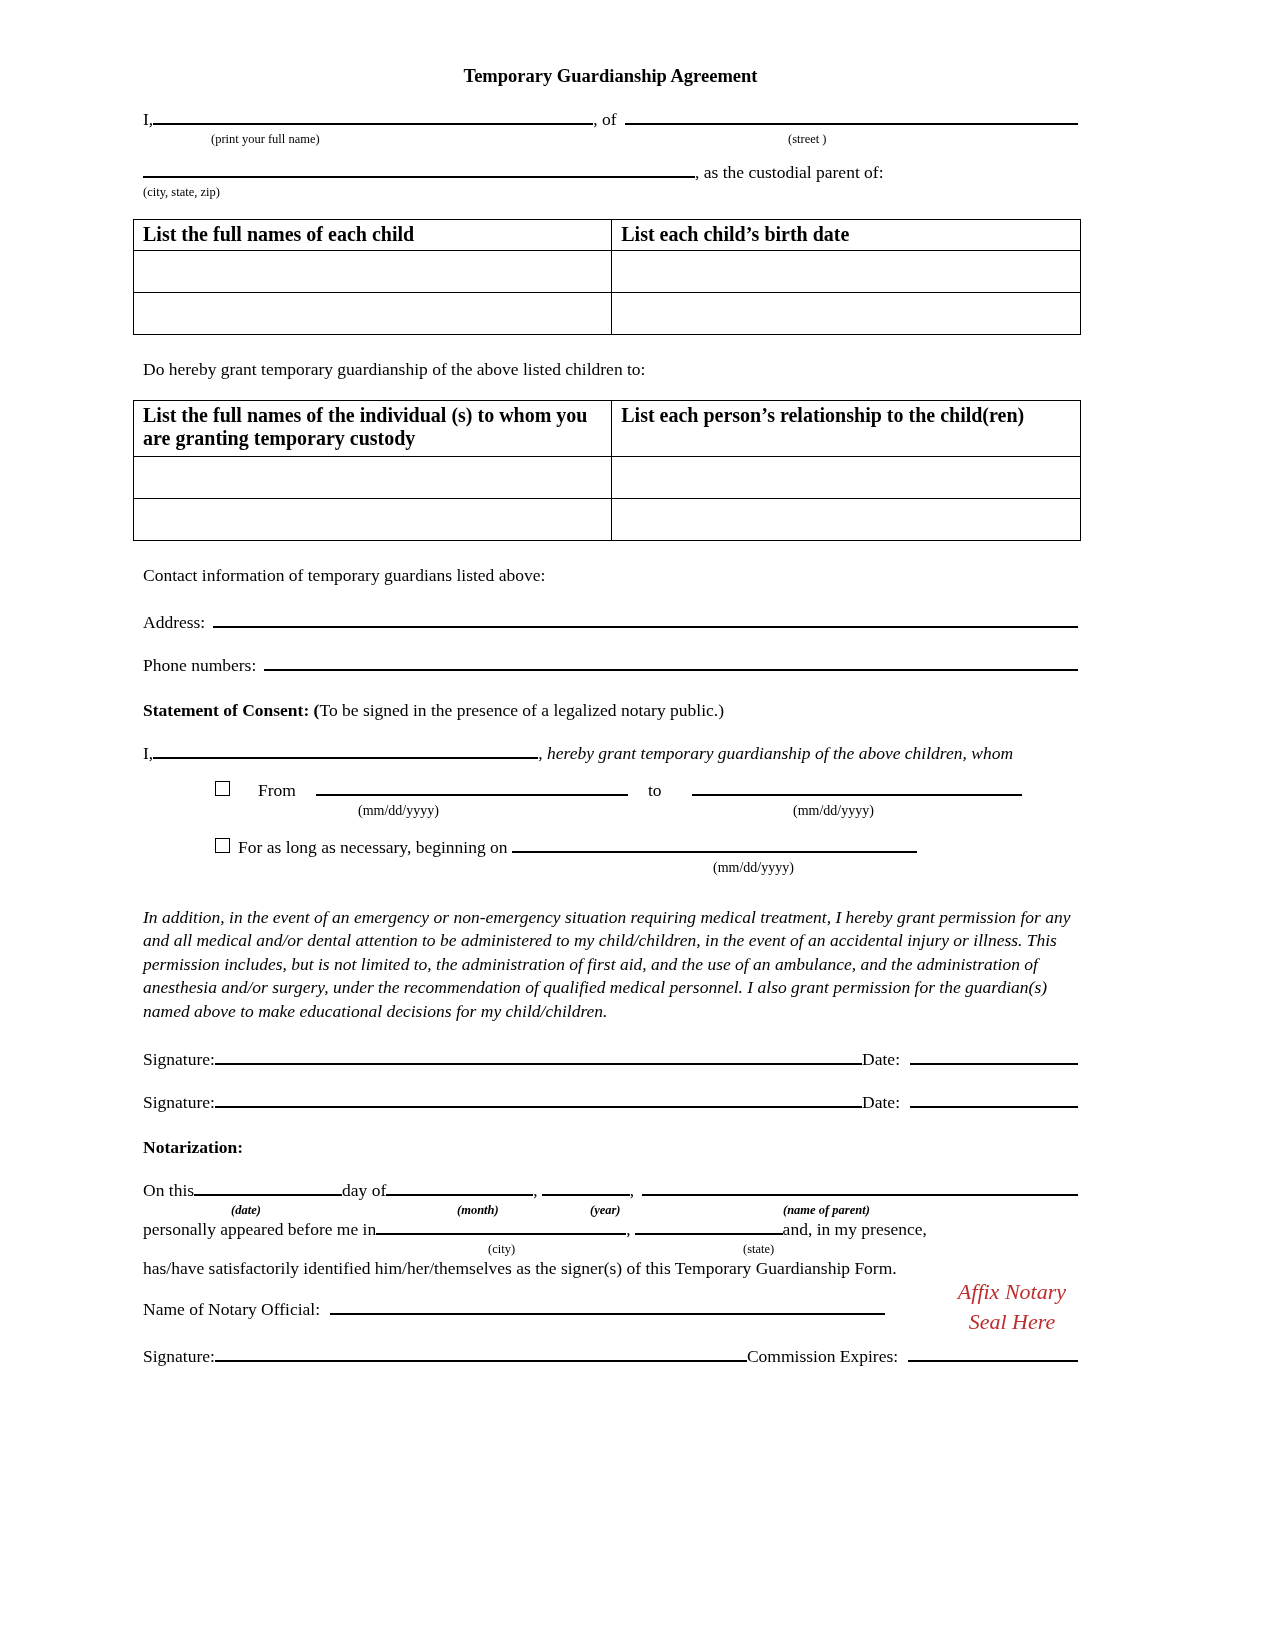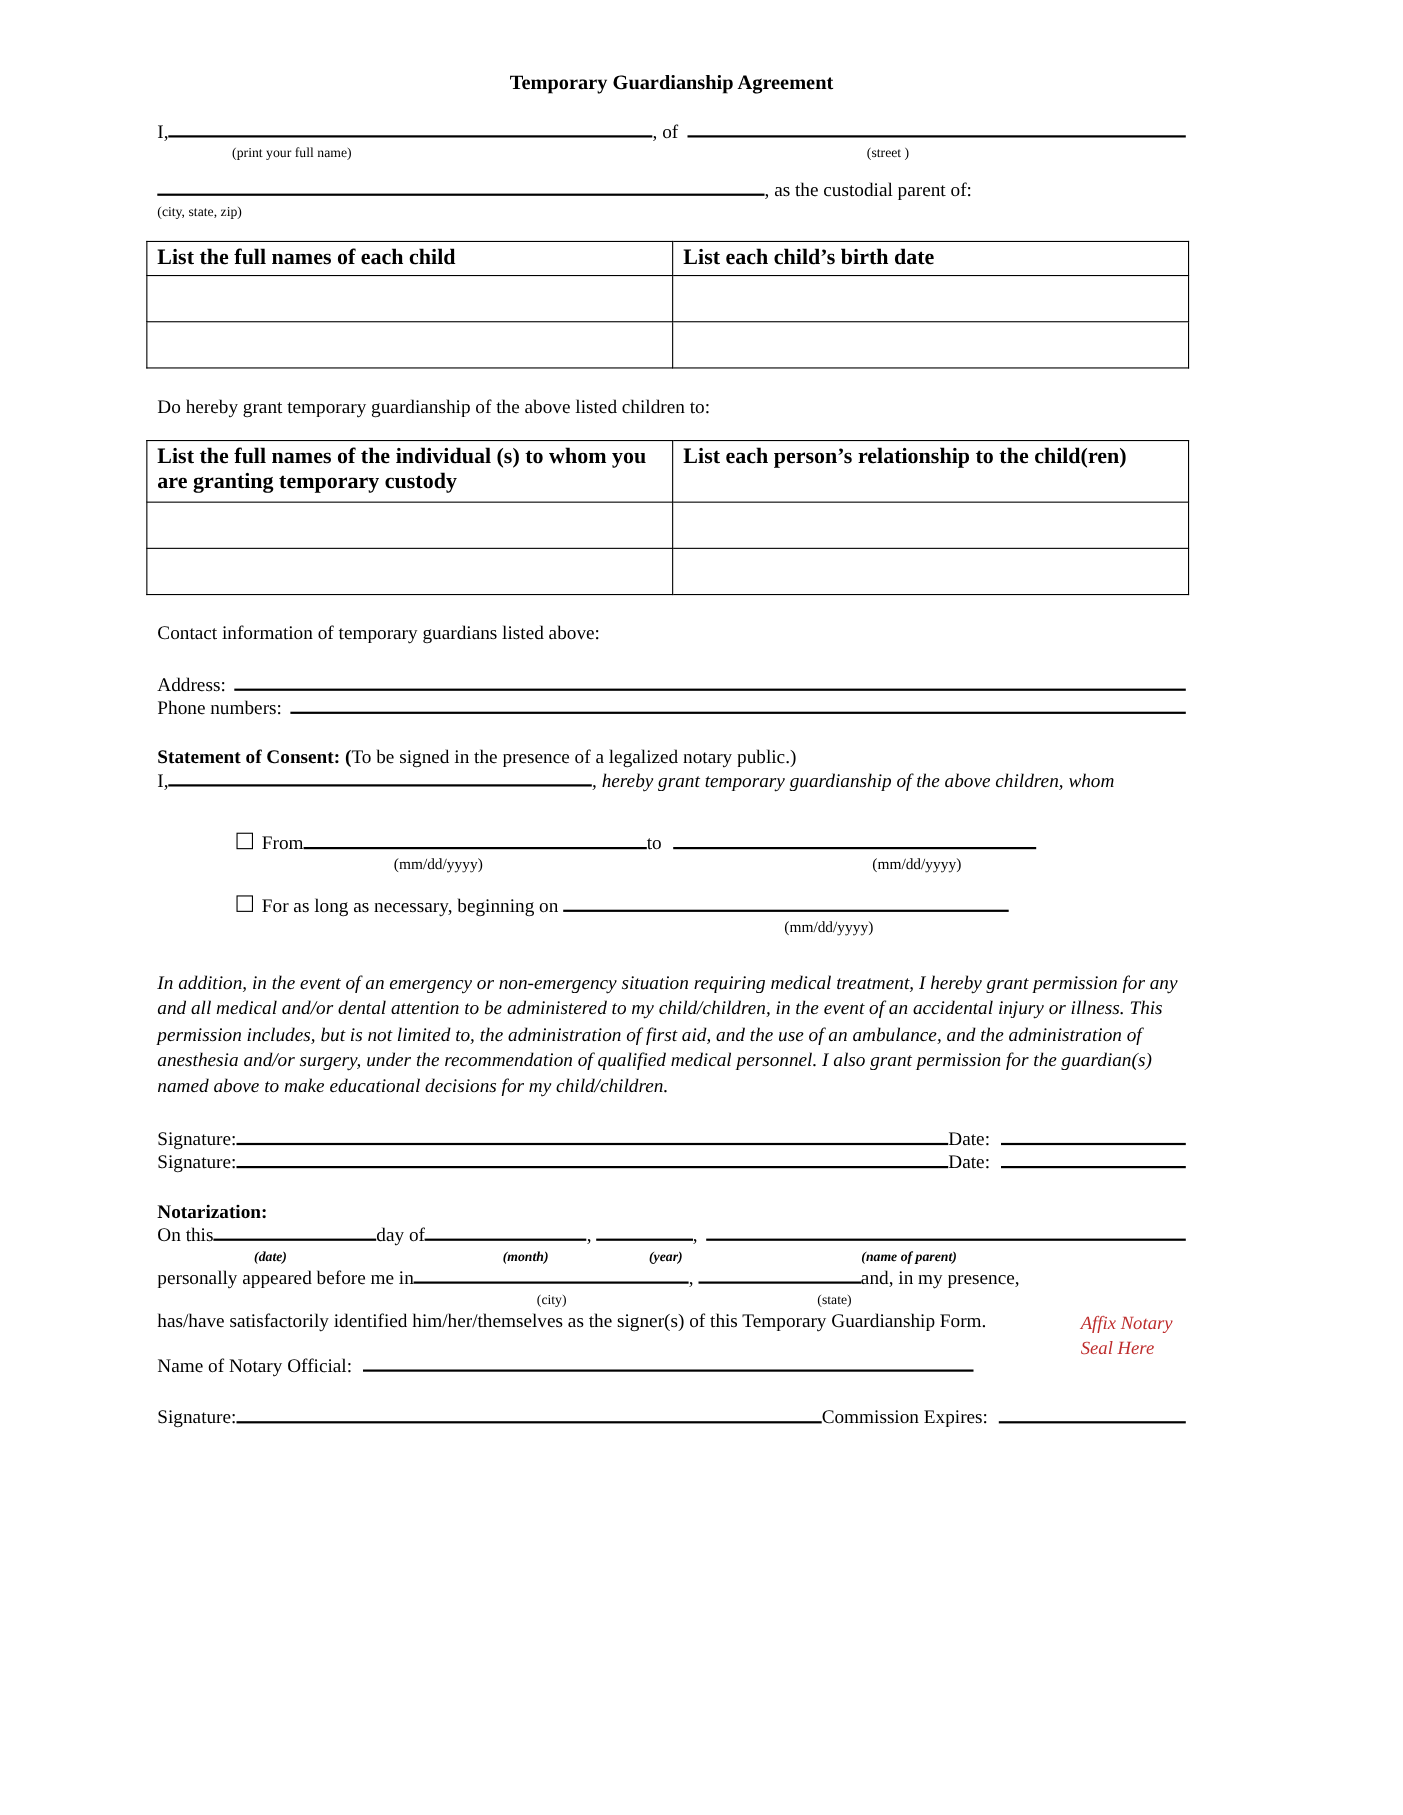--- a/index.html
+++ b/index.html
@@ -30,28 +30,28 @@
   th { font-weight:bold; text-align:left; vertical-align:top; padding:3px 8px 4px 9px; font-size:20px; }
   td { height:42px; }
   .col1 { width:50.5%; }
 
   .para { font-style:italic; line-height:1.34; margin-top:28px; text-align:left; }
 
   .cb { display:inline-block; width:15px; height:15px; border:1.2px solid #000; flex:0 0 auto; }
 
   .rel { position:relative; }
   .seal {
-    position:absolute; top:80px; right:12px; text-align:left;
-    font-style:italic; font-size:17px; line-height:1.35;
+    position:absolute; top:97px; right:12px; text-align:center;
+    font-style:italic; font-size:22px; line-height:1.35;
   }
 
   
   .mt12 { margin-top:12px; } .mt16 { margin-top:16px; } .mt20 { margin-top:20px; }
-  .mt22 { } .mt24 { margin-top:24px; } .mt26 { margin-top:26px; }
-  .mt36 { margin-top:36px; }
+  .mt22 { margin-top:22px; } .mt24 { margin-top:24px; } .mt26 { margin-top:26px; }
+  .mt36 { margin-top:16px;gap:20px; }
   .hints-bi span { font-weight:bold; font-style:italic; }
   .dh { font-size:14px; }
 </style>
 </head>
 <body>
 
 <div class="page">
 
   <div class="title">Temporary Guardianship Agreement</div>
 

